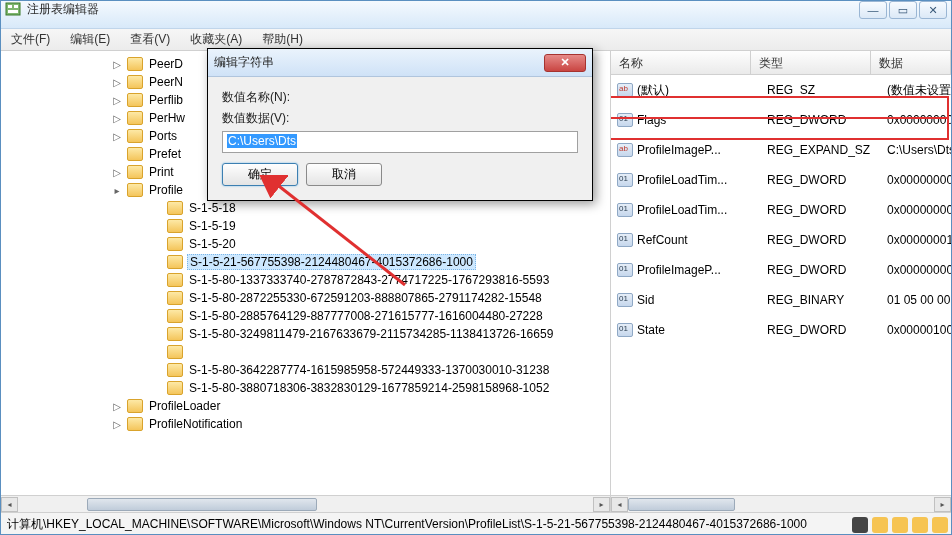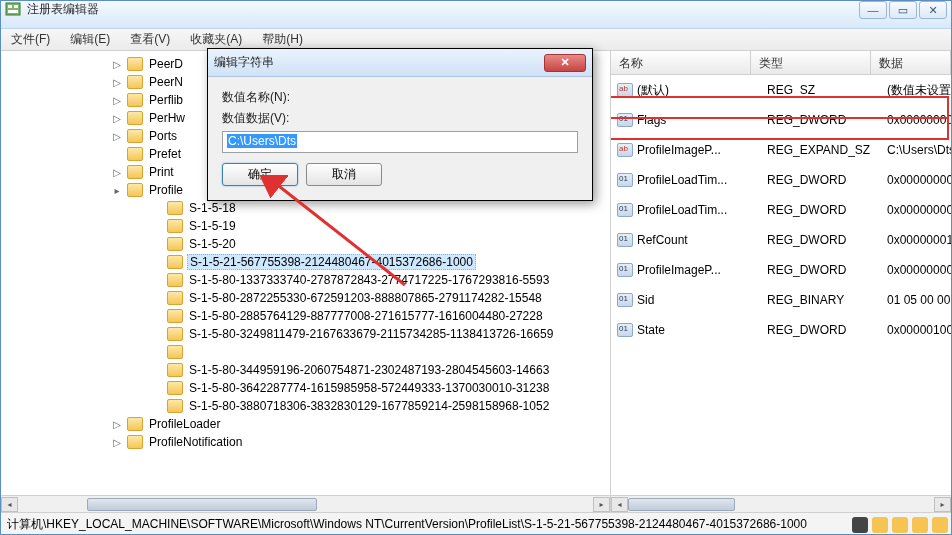--- a/index.html
+++ b/index.html
@@ -197,26 +197,20 @@
           </div>
           <div class="tree-row">
             <span class="indent" style="width:150px"></span>
             <span class="expander"></span>
             <span class="folder-ico"></span>
           </div>
           <div class="tree-row">
             <span class="indent" style="width:150px"></span>
             <span class="expander"></span>
             <span class="folder-ico"></span>
-            <span class="label">S-1-5-80-344959196-2060754871-2302487193-2804545603-14663</span>
-          </div>
-          <div class="tree-row">
-            <span class="indent" style="width:150px"></span>
-            <span class="expander"></span>
-            <span class="folder-ico"></span>
             <span class="label">S-1-5-80-3642287774-1615985958-572449333-1370030010-31238</span>
           </div>
           <div class="tree-row">
             <span class="indent" style="width:150px"></span>
             <span class="expander"></span>
             <span class="folder-ico"></span>
             <span class="label">S-1-5-80-3880718306-3832830129-1677859214-2598158968-1052</span>
           </div>
           <div class="tree-row">
             <span class="indent" style="width:110px"></span>

